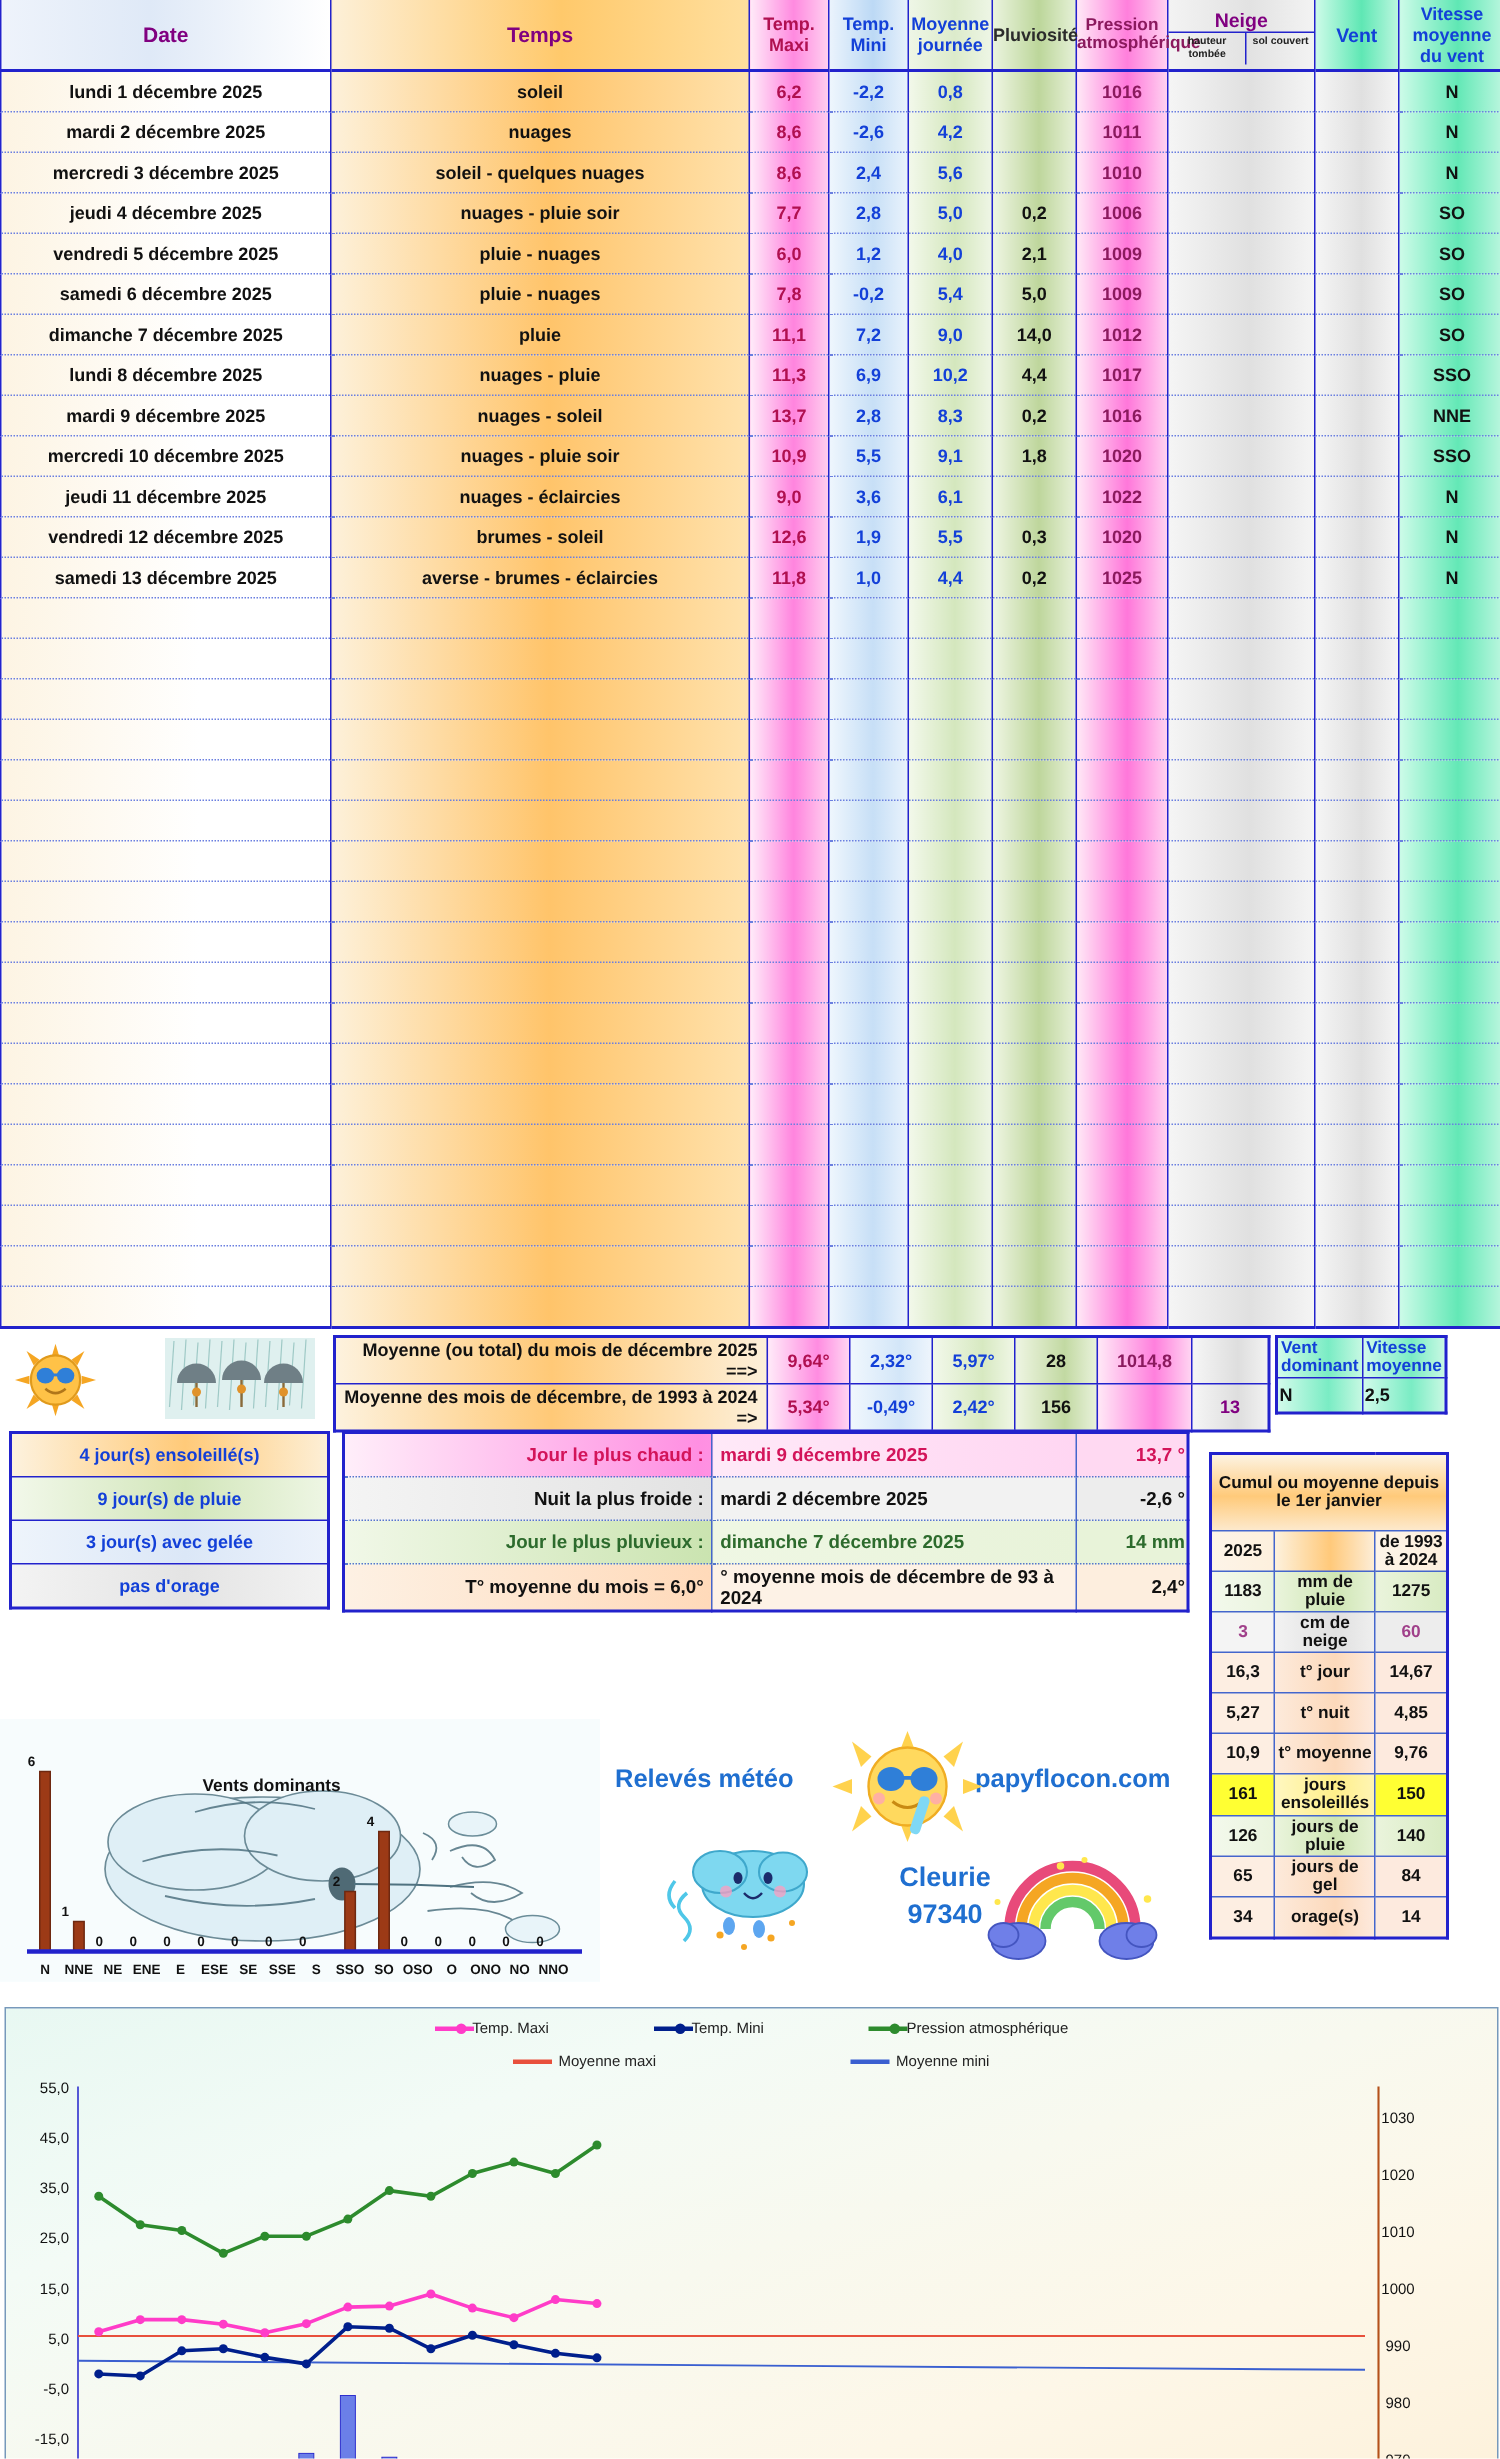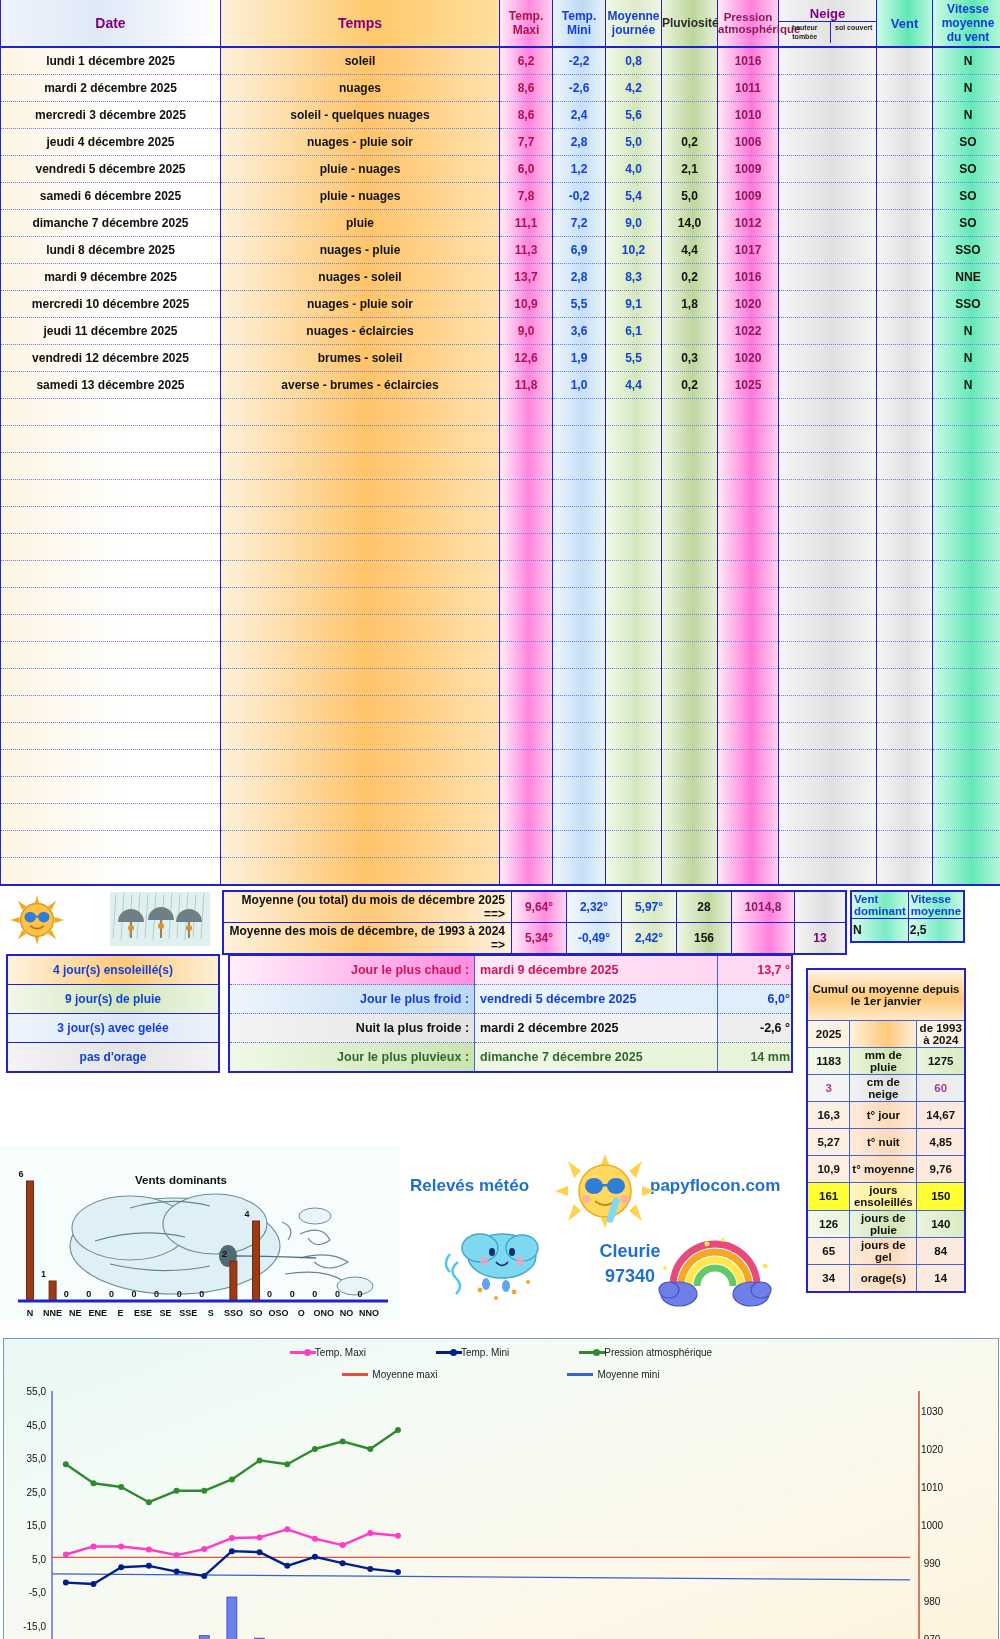--- a/index.html
+++ b/index.html
@@ -116,21 +116,21 @@
   .gy-l{background:#f4f4f4;color:#a0408a;}.gy-m{background:linear-gradient(90deg,#f2f2f2 0%,#e0e0e0 60%,#efefef 100%);color:#111;}
   .gy-r{background:#ededed;color:#a0408a;}
   .or-l{background:#fdeee2;color:#111;}.or-m{background:linear-gradient(90deg,#fdeadb 0%,#fcd9bb 60%,#fdeade 100%);color:#111;}
   .or-r{background:#fdeade;color:#111;}
   .yl{background:#ffff33;color:#111;}
   .yl-m{background:linear-gradient(90deg,#fff7c0 0%,#ffef8a 60%,#fff5b4 100%);color:#111;font-size:9px;}
 
   
   .mid-band{position:relative;height:190px;margin-top:2px;}
   .wind-box{position:absolute;left:0;top:0;width:400px;height:175px;background:#f4fbfd;overflow:hidden;}
-  .wind-title{position:absolute;left:135px;top:28px;font-size:11.5px;font-weight:bold;color:#111;}
+  .wind-title{position:absolute;left:135px;top:39px;font-size:11.5px;font-weight:bold;color:#111;}
   .brand-box{position:absolute;left:400px;top:0;width:400px;height:175px;background:#ffffff;}
   .brand-l{position:absolute;left:10px;top:30px;font-size:17px;font-weight:bold;color:#1f6fd0;}
   .brand-r{position:absolute;left:250px;top:30px;font-size:17px;font-weight:bold;color:#1f6fd0;}
   .brand-city{position:absolute;left:175px;top:95px;font-size:18px;font-weight:bold;color:#1f6fd0;text-align:center;width:110px;}
   .brand-zip{position:absolute;left:175px;top:120px;font-size:18px;font-weight:bold;color:#1f6fd0;text-align:center;width:110px;}
 
   
   .chart-box{position:relative;margin-top:2px;height:360px;width:994px;margin-left:3px;
              border:1px solid #7799bb;background:linear-gradient(160deg,#e8f8f2 0%,#f3fbf6 25%,#fdf7e8 70%,#fdf0d8 100%);}
   .legend1{position:absolute;top:8px;left:0;width:100%;display:flex;justify-content:center;gap:70px;font-size:10px;color:#222;}
@@ -675,34 +675,34 @@
           </tr>
         </tbody>
       </table>
     <table class="st-mid">
         <tbody id="st-mid-body">
           <tr class="rw-0">
             <td class="sm-lab">Jour le plus chaud :</td>
             <td class="sm-val">mardi 9 décembre 2025</td>
             <td class="sm-num">13,7 °</td>
           </tr>
-          <tr class="rw-1">
-            <td class="sm-lab">Jour le plus froid :</td>
-            <td class="sm-val">vendredi 5 décembre 2025</td>
-            <td class="sm-num">6,0°</td>
-          </tr>
           <tr class="rw-3">
             <td class="sm-lab">Nuit la plus froide :</td>
             <td class="sm-val">mardi 2 décembre 2025</td>
             <td class="sm-num">-2,6 °</td>
           </tr>
           <tr class="rw-4">
             <td class="sm-lab">Jour le plus pluvieux :</td>
             <td class="sm-val">dimanche 7 décembre 2025</td>
             <td class="sm-num">14 mm</td>
+          </tr>
+          <tr class="rw-5">
+            <td class="sm-lab">T° moyenne du mois = 6,0°</td>
+            <td class="sm-val">° moyenne mois de décembre de 93 à 2024</td>
+            <td class="sm-num">2,4°</td>
           </tr>
         </tbody>
       </table>
     <table class="st-right">
       <tbody>
           <tr>
         <td class="cum-title" colspan="3">Cumul ou moyenne depuis le 1er janvier</td>
       </tr>
       <tr>
         <td class="cy">2025</td>

